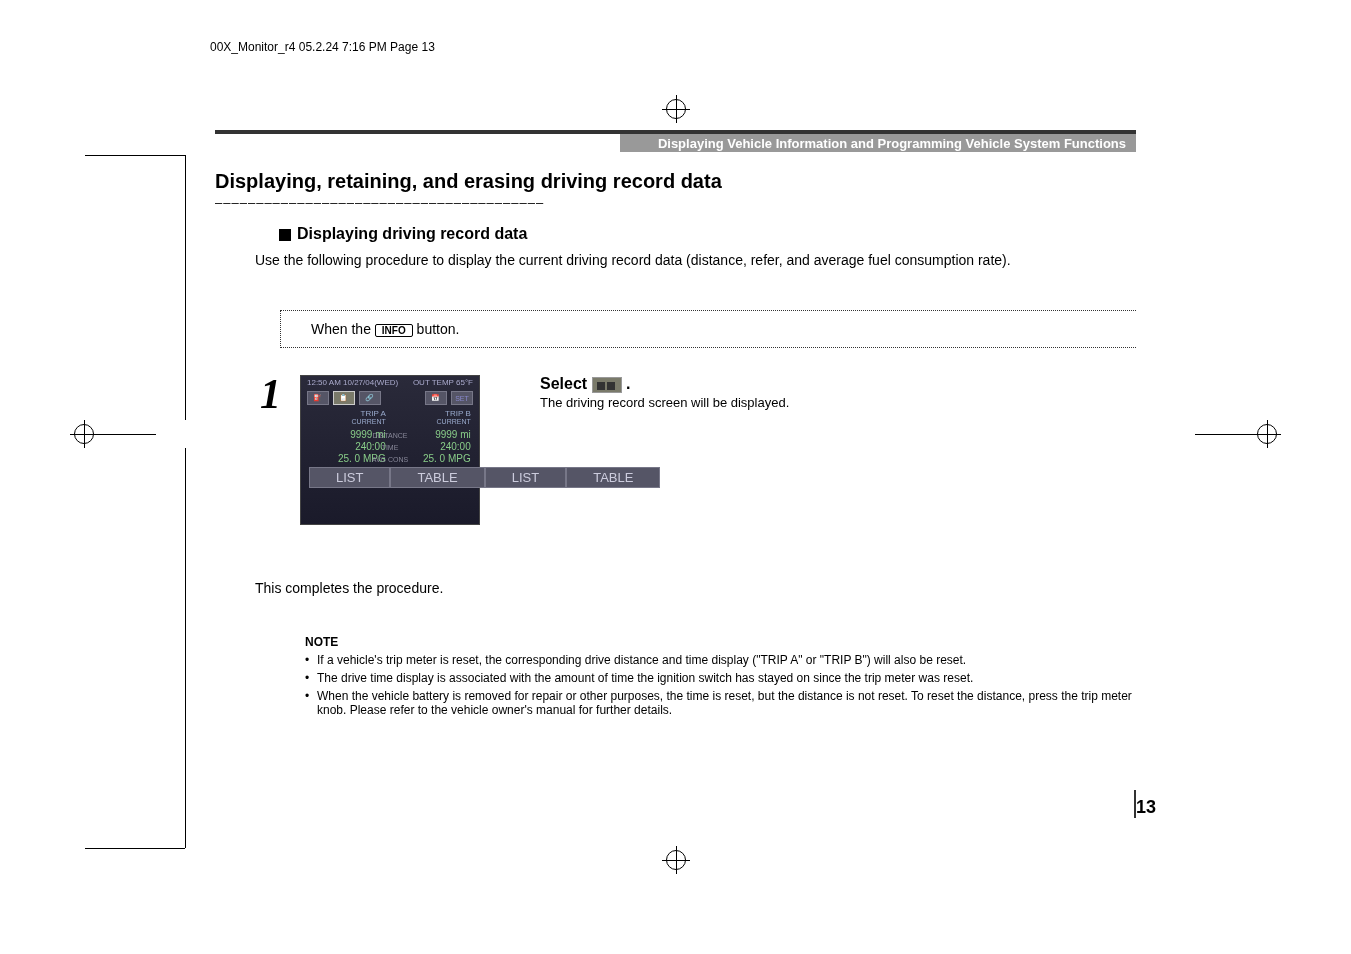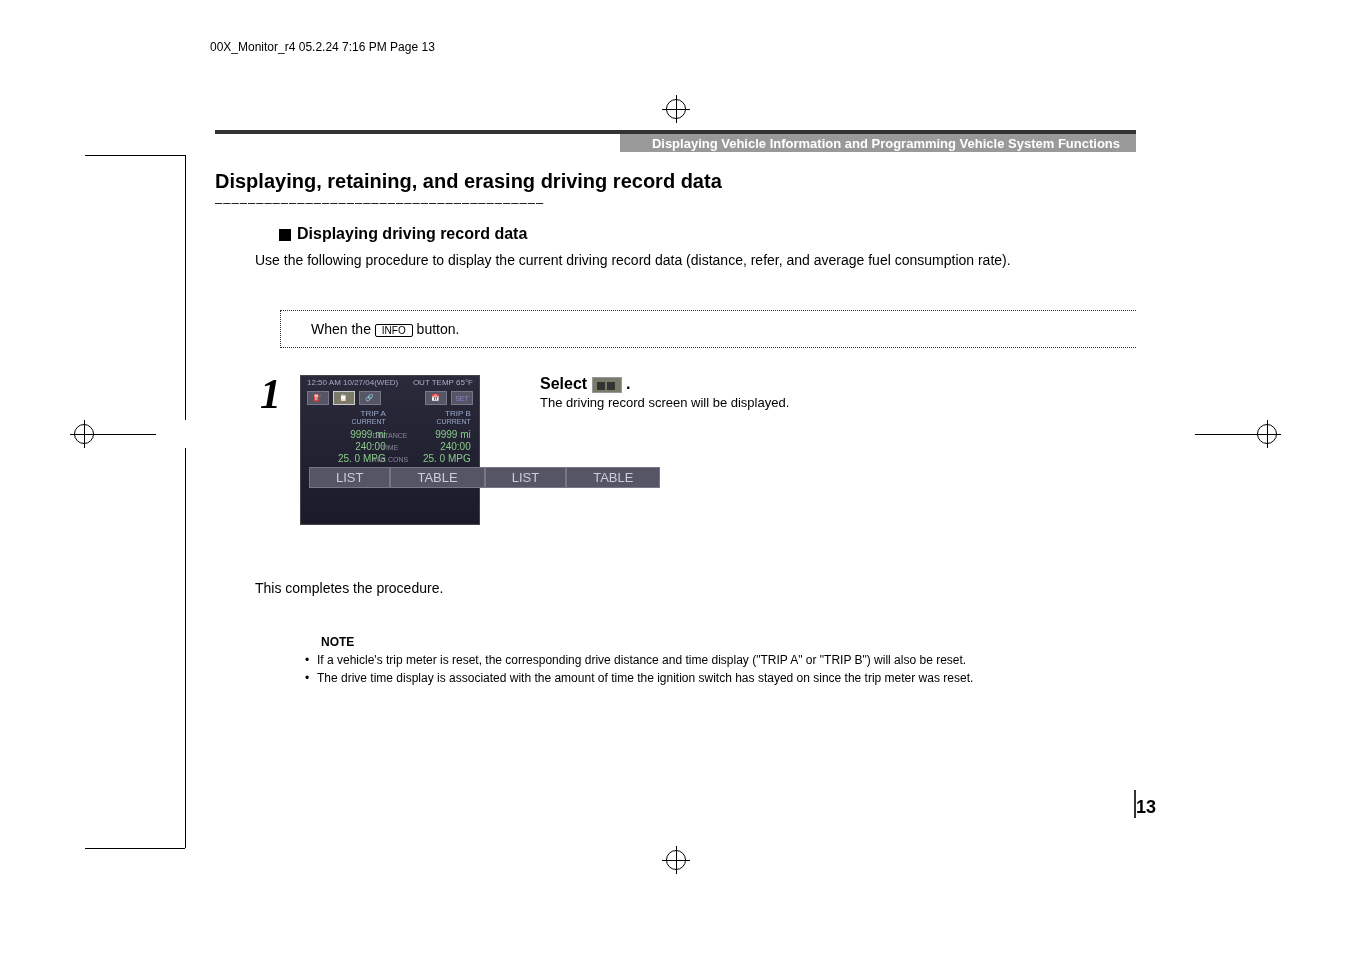--- a/index.html
+++ b/index.html
@@ -59,21 +59,21 @@
       right: 215px;
       height: 22px;
       background: #999;
       border-top: 4px solid #333;
       color: #fff;
       font-size: 13px;
       font-weight: bold;
       display: flex;
       align-items: center;
       justify-content: flex-end;
-      padding-right: 16px;
+      padding-right: 10px;
     }
     .section-header-line {
       position: absolute;
       top: 130px;
       left: 215px;
       width: 405px;
       border-top: 4px solid #333;
     }
     .left-crop {
       position: absolute;
@@ -192,21 +192,21 @@
       border-bottom: 1px dotted #333;
       border-left: 1px dotted #333;
       padding: 10px 0 10px 30px;
       font-size: 14px;
     }
     .info-button {
       display: inline-block;
       border: 1px solid #000;
       padding: 0 6px;
       font-size: 10px;
-      font-weight: normal;
+      font-weight: bold;
       border-radius: 2px;
       vertical-align: middle;
     }
     .step-num {
       position: absolute;
       top: 370px;
       left: 260px;
       font-size: 42px;
       font-weight: bold;
       font-style: italic;
@@ -319,21 +319,20 @@
     .note-section {
       position: absolute;
       top: 635px;
       left: 305px;
       right: 215px;
       font-size: 12px;
     }
     .note-title {
       font-weight: bold;
       margin-bottom: 4px;
-      margin-left: 16px;
     }
     .note-list {
       list-style: none;
     }
     .note-list li {
       margin-bottom: 4px;
       position: relative;
       padding-left: 12px;
     }
     .note-list li::before {
@@ -484,17 +483,18 @@
 </div>
 <div class="select-sub">The driving record screen will be displayed.</div>
 
 <div class="completes">This completes the procedure.</div>
 
 <div class="note-section">
   <div class="note-title">NOTE</div>
   <ul class="note-list">
     <li>If a vehicle's trip meter is reset, the corresponding drive distance and time display ("TRIP A" or "TRIP B") will also be reset.</li>
     <li>The drive time display is associated with the amount of time the ignition switch has stayed on since the trip meter was reset.</li>
+    <li>When the vehicle battery is removed for repair or other purposes, the time is reset, but the distance is not reset. To reset the distance, press the trip meter knob. Please refer to the vehicle owner's manual for further details.</li>
   </ul>
 </div>
 
 <div class="page-num-line"></div>
 <div class="page-num">13</div>
 
 </body></html>

